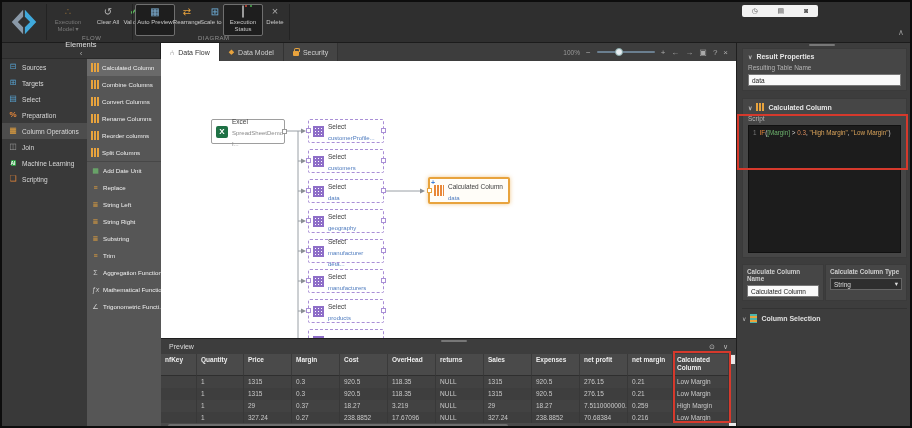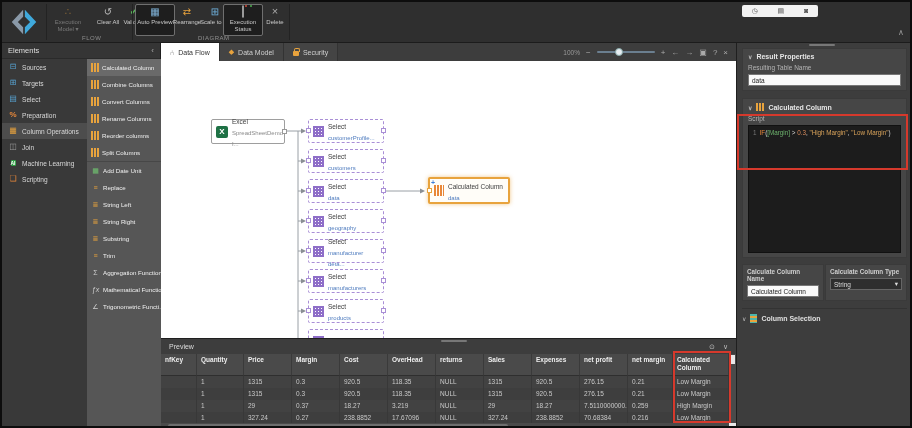--- a/index.html
+++ b/index.html
@@ -17,21 +17,21 @@
   .rbtn.active{background:#1e1e1e;border-color:#6f6f6f;}
   .rbtn.disabled{opacity:.45;}
   .statusic{width:13px;height:9px;border:1px solid #9a9a9a;border-radius:1px;position:relative;margin-top:2px;}
   .statusic i{position:absolute;width:2px;height:2px;border-radius:50%;top:-1px;}
   #quickbar{position:absolute;left:740px;top:3px;width:76px;height:12px;background:#f2f2f2;border-radius:2px;display:flex;align-items:center;justify-content:space-around;}
   #quickbar span{font-size:7px;color:#555;line-height:12px;}
   #ribcollapse{position:absolute;left:896px;top:26px;font-size:8px;color:#9a9a9a;}
 
   
   #elements{position:absolute;left:0;top:41px;width:159px;height:385px;background:#3a3a3a;border-right:1px solid #1f1f1f;}
-  #el-head{height:16px;background:#353535;border-bottom:1px solid #2a2a2a;display:flex;align-items:center;justify-content:space-between;padding:0 6px;}
+  #el-head{height:16px;background:#353535;border-bottom:1px solid #2a2a2a;display:flex;align-items:center;justify-content:flex-end;padding:0 6px;flex-direction:column;}
   #el-head .t{font-size:7.5px;color:#dedede;}
   #el-head .c{font-size:8px;color:#aaa;}
   #cats{position:absolute;left:0;top:16px;width:85px;bottom:0;background:#393939;}
   .cat{height:16px;display:flex;align-items:center;gap:4px;padding-left:6px;cursor:pointer;}
   .cat .ci{width:10px;font-size:8px;text-align:center;line-height:10px;}
   .cat .cl{font-size:6.6px;color:#d8d8d8;white-space:nowrap;}
   .cat.sel{background:#4d4d4d;}
   .aibox{width:10px;height:9px;background:#2f9e44;border-radius:1px;color:#fff;font-size:5px;font-weight:bold;text-align:center;line-height:9px;}
   #ops{position:absolute;left:85px;top:16px;width:74px;bottom:0;background:#565656;}
   .op{height:17px;display:flex;align-items:center;gap:3px;padding-left:4px;cursor:pointer;}

